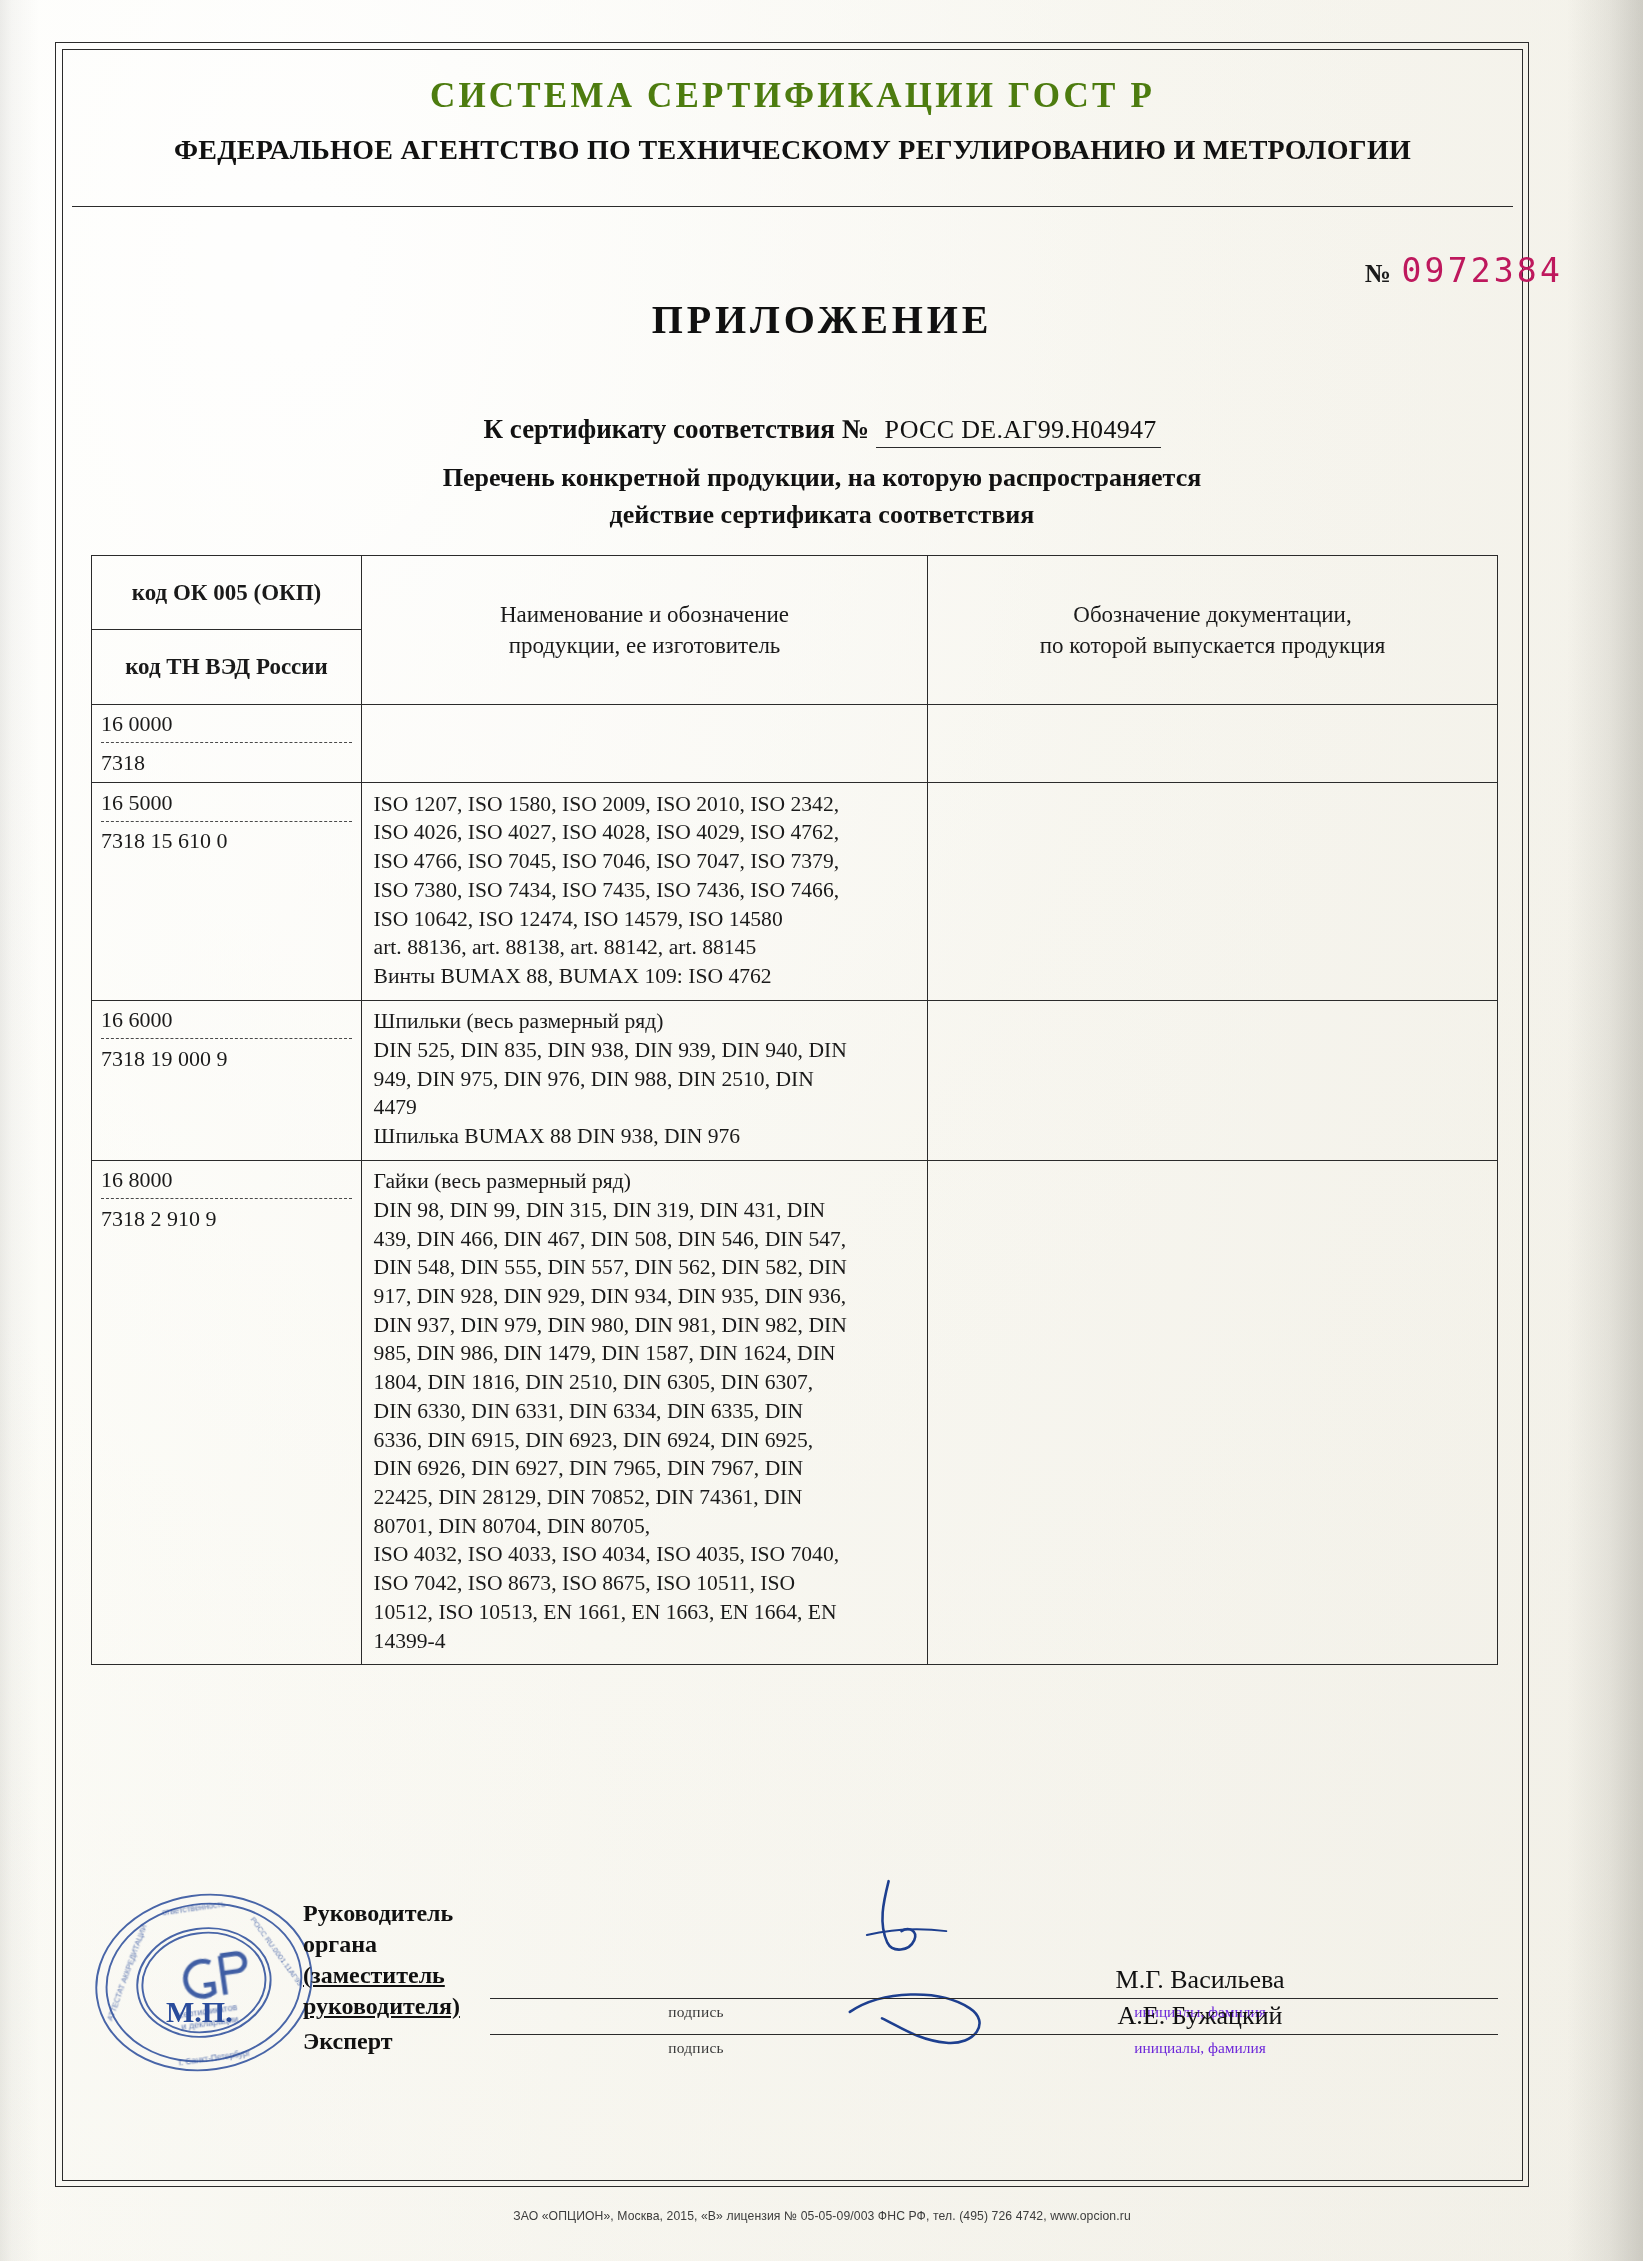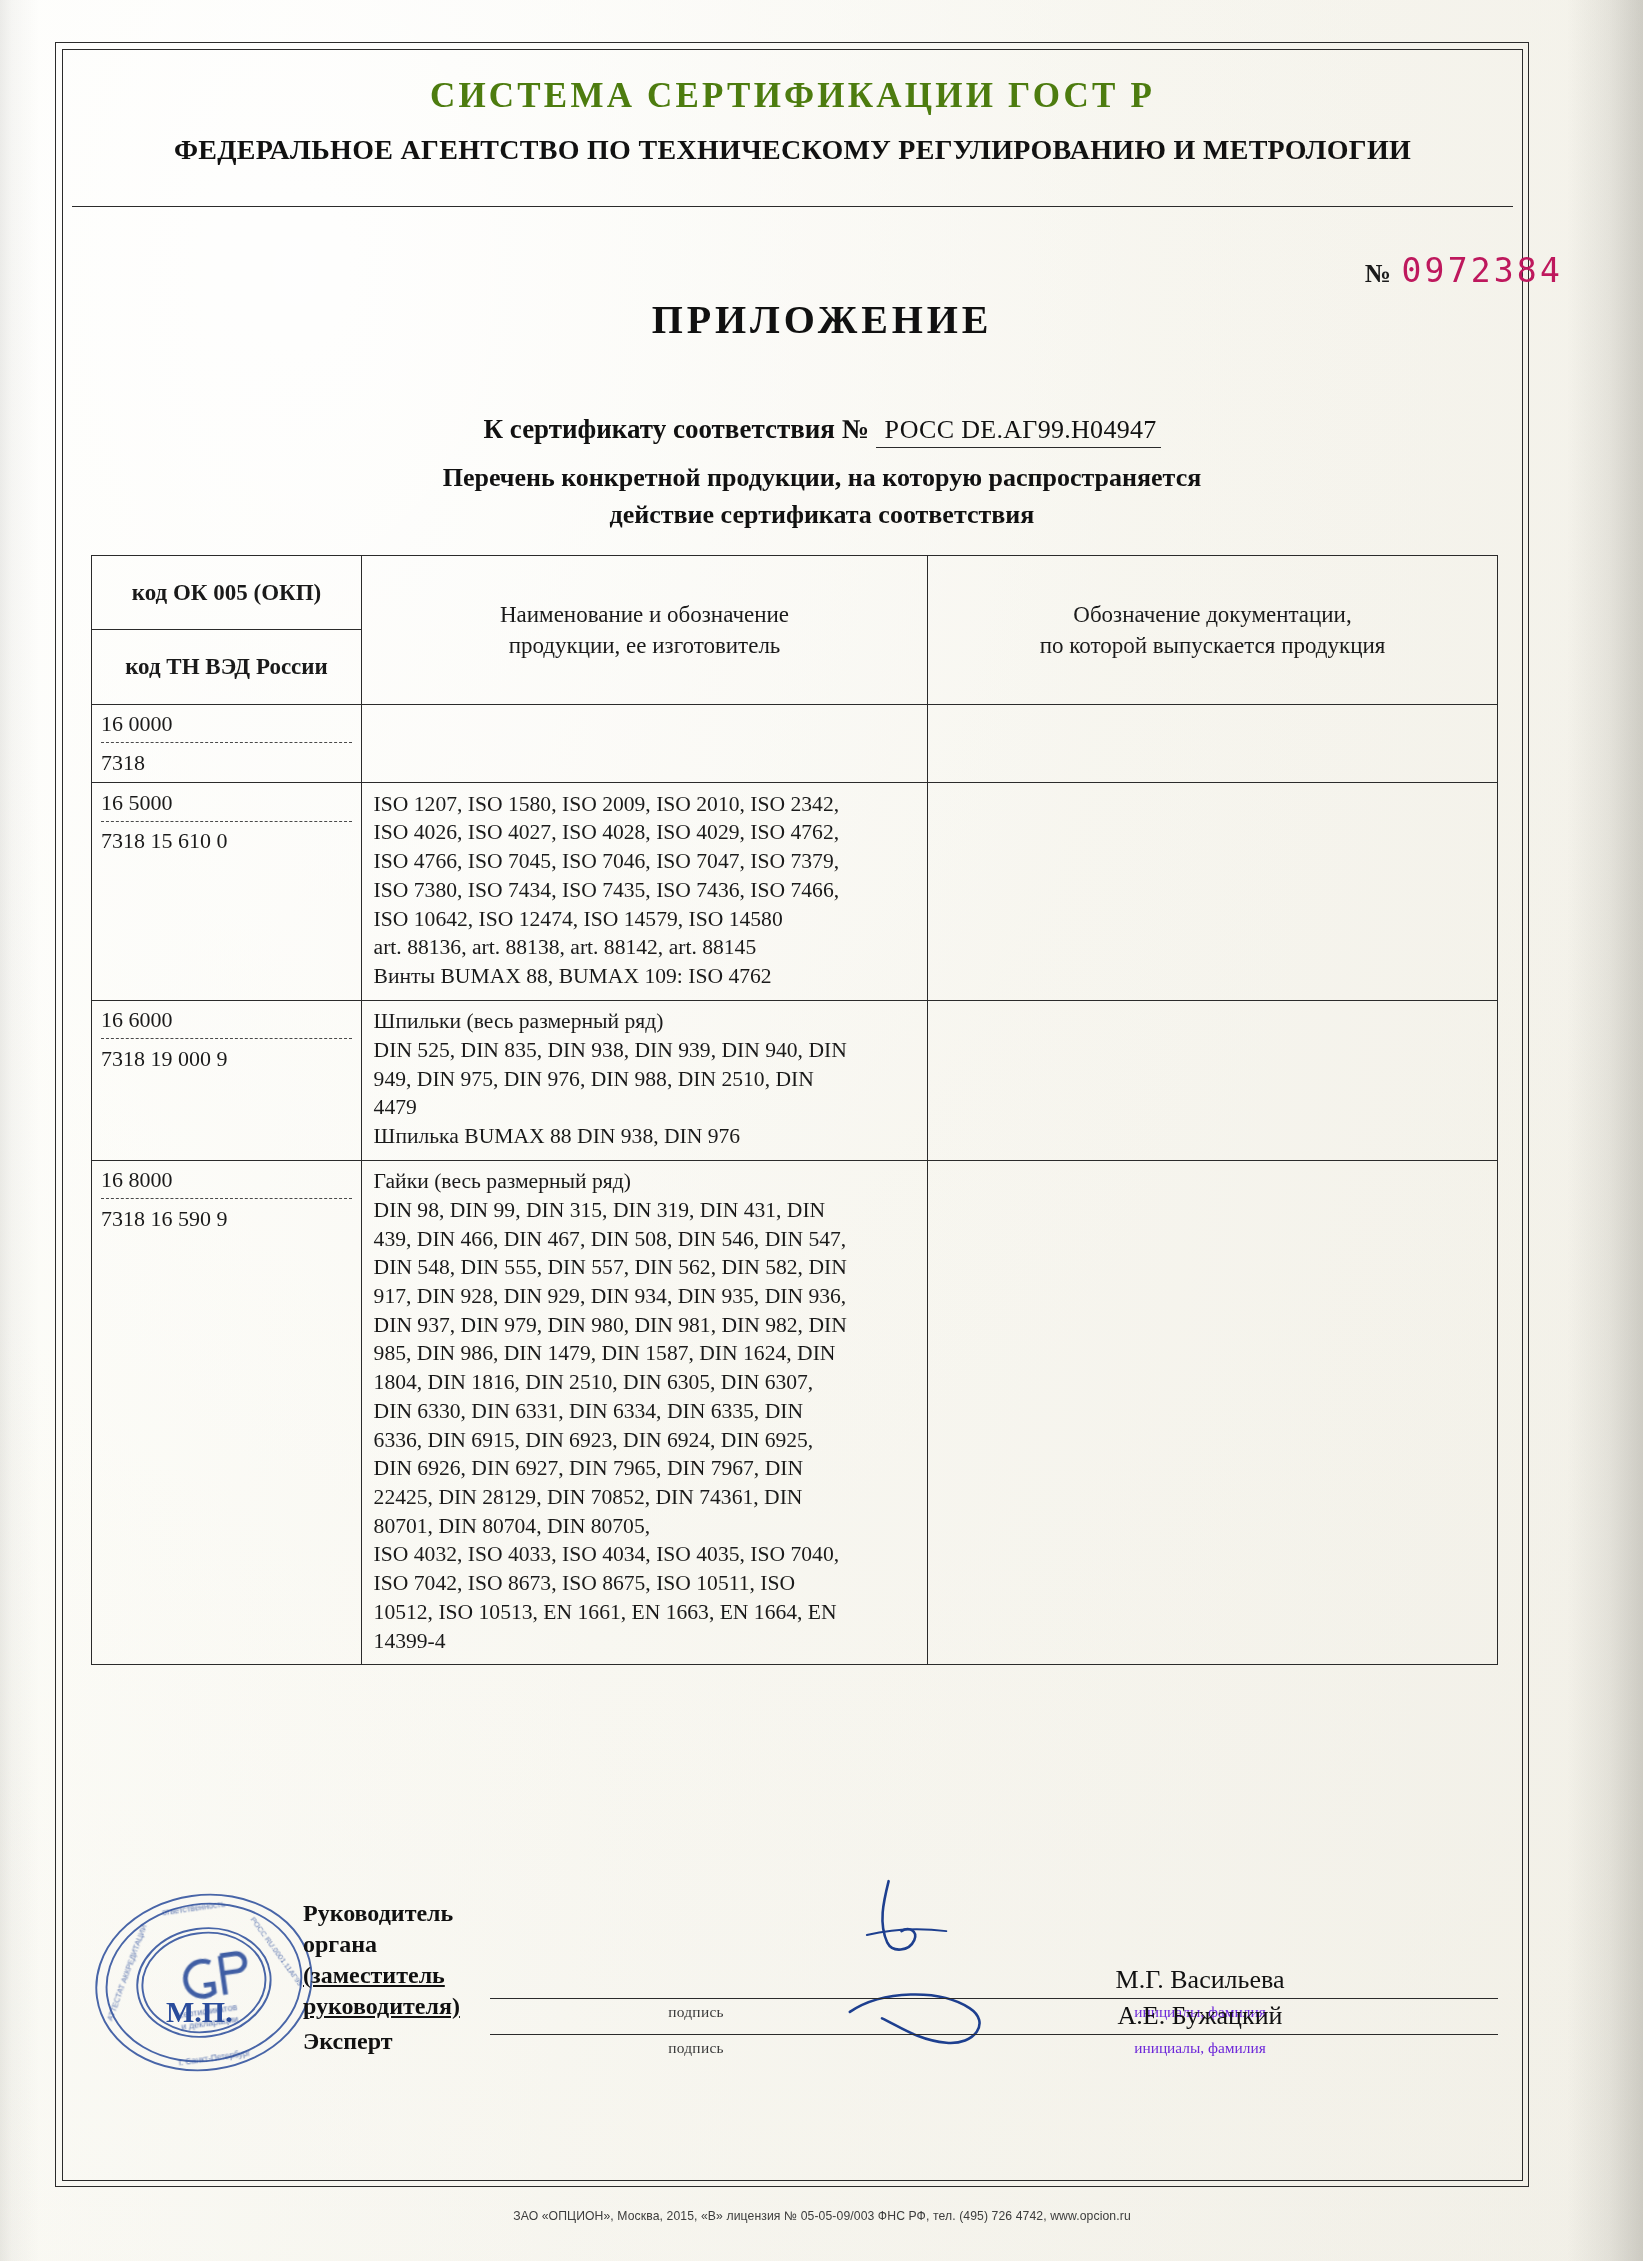--- a/index.html
+++ b/index.html
@@ -441,21 +441,21 @@
         <span class="ln">949, DIN 975, DIN 976, DIN 988, DIN 2510, DIN</span>
         <span class="ln">4479</span>
         <span class="ln">Шпилька BUMAX 88 DIN 938, DIN 976</span>
       </div>
       <div class="cell-doc"></div>
     </div>
 
     <div class="trow">
       <div class="cell-codes">
         <span class="okp">16 8000</span>
-        <span class="tnved">7318 16 590 9</span>
+        <span class="tnved">7318 2 910 9</span>
       </div>
       <div class="cell-name">
         <span class="ln">Гайки (весь размерный ряд)</span>
         <span class="ln">DIN 98, DIN 99, DIN 315, DIN 319, DIN 431, DIN</span>
         <span class="ln">439, DIN 466, DIN 467, DIN 508, DIN 546, DIN 547,</span>
         <span class="ln">DIN 548, DIN 555, DIN 557, DIN 562, DIN 582, DIN</span>
         <span class="ln">917, DIN 928, DIN 929, DIN 934, DIN 935, DIN 936,</span>
         <span class="ln">DIN 937,  DIN 979, DIN 980, DIN 981, DIN 982, DIN</span>
         <span class="ln">985, DIN 986, DIN 1479,  DIN 1587, DIN 1624, DIN</span>
         <span class="ln">1804, DIN 1816, DIN 2510, DIN 6305, DIN 6307,</span>

